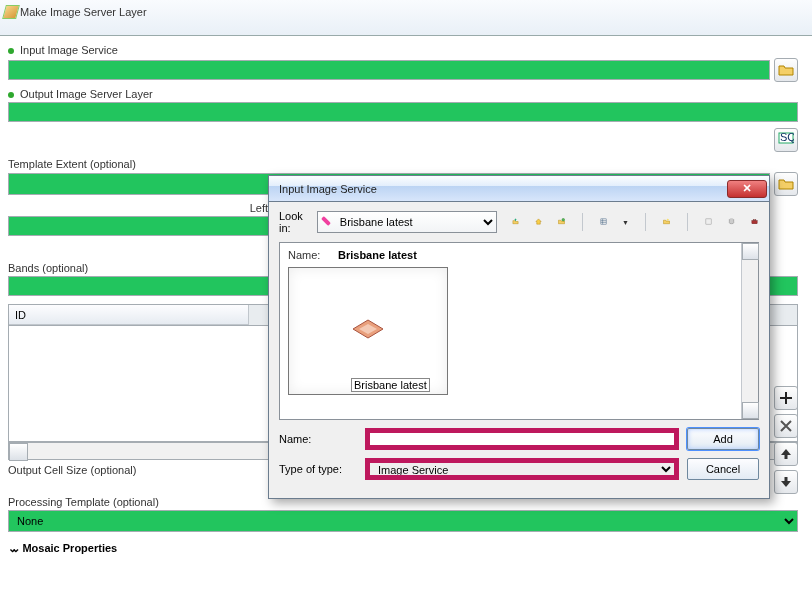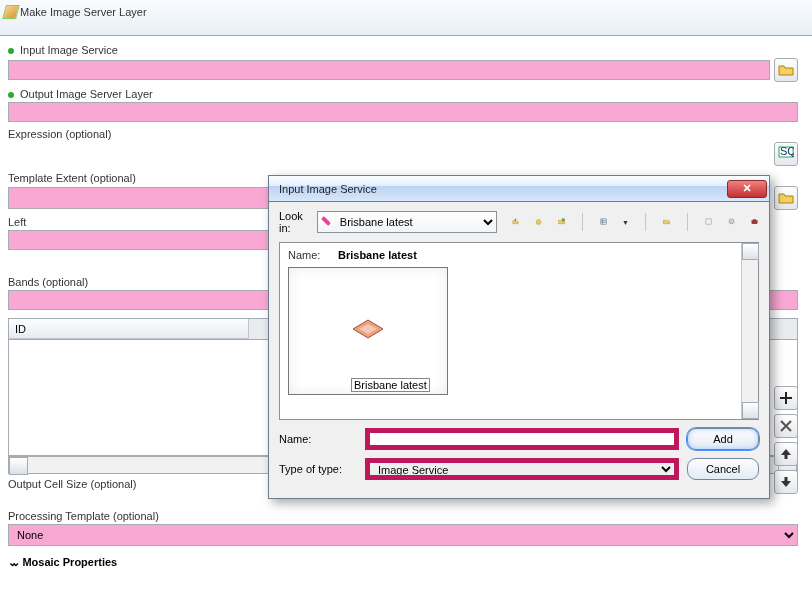--- a/index.html
+++ b/index.html
@@ -10,29 +10,29 @@
     .window-title::before { content:""; position:absolute; left:4px; top:5px; width:12px; height:12px;
       background:linear-gradient(135deg,#f7d488,#d69a3a); border:1px solid #8c6; transform:skewX(-15deg);}
     .main { position:relative; padding:8px 14px 0 8px; height:585px; }
 
     .field { margin-bottom:6px; }
     .field-label { display:block; color:#333; margin-bottom:2px; }
     .req::before { content:""; display:inline-block; width:6px; height:6px; background:#2ea82e;
       border-radius:50%; margin-right:6px; vertical-align:middle; }
     .row { display:flex; align-items:center; }
     input[type=text].wide, select.wide { width:100%; height:20px; border:1px solid #a5acb2;
-      padding:1px 4px; background:#f9a8d4; }
+      padding:1px 4px; background:#22c55e; }
     select.wide { height:22px; }
 
     .side-btn { width:24px; height:24px; border:1px solid #a5acb2; border-radius:3px;
       background:linear-gradient(#fefefe,#e5e8ec); display:flex; align-items:center; justify-content:center;
       margin-left:4px; flex-shrink:0; cursor:pointer; }
     .side-btn svg{width:16px;height:16px;}
 
-    .indent-left { text-align:left; width:260px; color:#333; margin:6px 0 2px 0; }
+    .indent-left { text-align:right; width:260px; color:#333; margin:6px 0 2px 0; }
 
     .tbl { border:1px solid #a5acb2; height:22px; background:#e8ecef; position:relative; }
     .id-hdr { background:linear-gradient(#fdfdff,#e6ebf1); border-right:1px solid #c0c6cc;
       height:20px; line-height:20px; padding-left:6px; width:240px; border-bottom:1px solid #c0c6cc;}
     .tbl-body { background:#fff; height:116px; border:1px solid #a5acb2; border-top:0;}
 
     .hscroll { height:18px; border:1px solid #a5acb2; background:#f1f1f1; position:relative; }
     .hscroll::before,.hscroll::after{content:"";position:absolute;top:0;width:17px;height:16px;
       background:linear-gradient(#fff,#dce1e7);border:1px solid #a5acb2;}
     .hscroll::before{left:0;} .hscroll::after{right:0;}
@@ -73,21 +73,21 @@
     .kv .k{width:42px;color:#333;}
     .kv .v{font-weight:bold;}
     .thumb{margin-top:6px;width:160px;height:128px;border:1px solid #777;background:#fff;
       box-shadow:inset 0 0 14px rgba(0,0,0,.08);position:relative;}
     .thumb svg{position:absolute;left:62px;top:50px;width:34px;height:22px;}
     .thumb-label{position:absolute;left:62px;bottom:2px;font-size:11px;background:#fff;
       border:1px solid #888;padding:0 2px;}
     .dlg-form{display:flex;align-items:center;gap:8px;margin-top:8px;}
     .dlg-form label{width:78px;}
     .dlg-form input,.dlg-form select{flex:1;height:22px;border:5px solid #be185d;padding:0 4px;}
-    .dlg-btn{width:72px;height:22px;border:1px solid #6f889e;border-radius:9px;
+    .dlg-btn{width:72px;height:22px;border:1px solid #6f889e;border-radius:2px;
       background:linear-gradient(#fdfdff,#e3ebf4);cursor:pointer;}
     .dlg-btn.primary{box-shadow:0 0 0 1px #4d90fe, inset 0 0 5px #a8c8ff;}
   </style>
 </head>
 <body>
 
 <div class="window-title">
   <span>Make Image Server Layer</span>
 </div>
 
@@ -104,21 +104,20 @@
       </div>
     </div>
   </div>
 
   <div class="field">
     <label class="field-label req">Output Image Server Layer</label>
     <input type="text" class="wide" value="" style="">
   </div>
 
   <div class="field">
-    <label class="field-label">Expression (optional)</label>
     <div class="row">
       <input type="text" class="wide" style="visibility: hidden;">
       <div class="side-btn">
         <svg viewBox="0 0 16 16">
           <rect x="1" y="1" width="14" height="10" fill="#fff" stroke="#2a6"></rect>
             <text x="2" y="9" font-size="5" fill="#136">SQL</text>
           </svg>
       </div>
     </div>
   </div>

